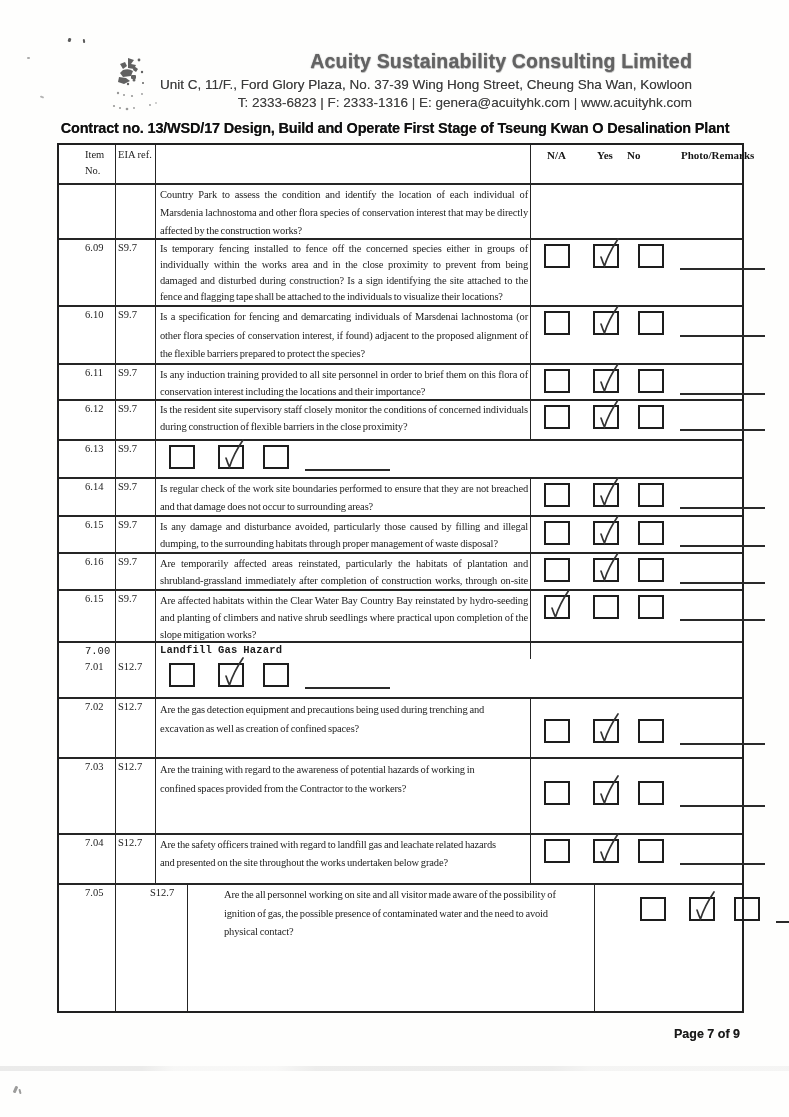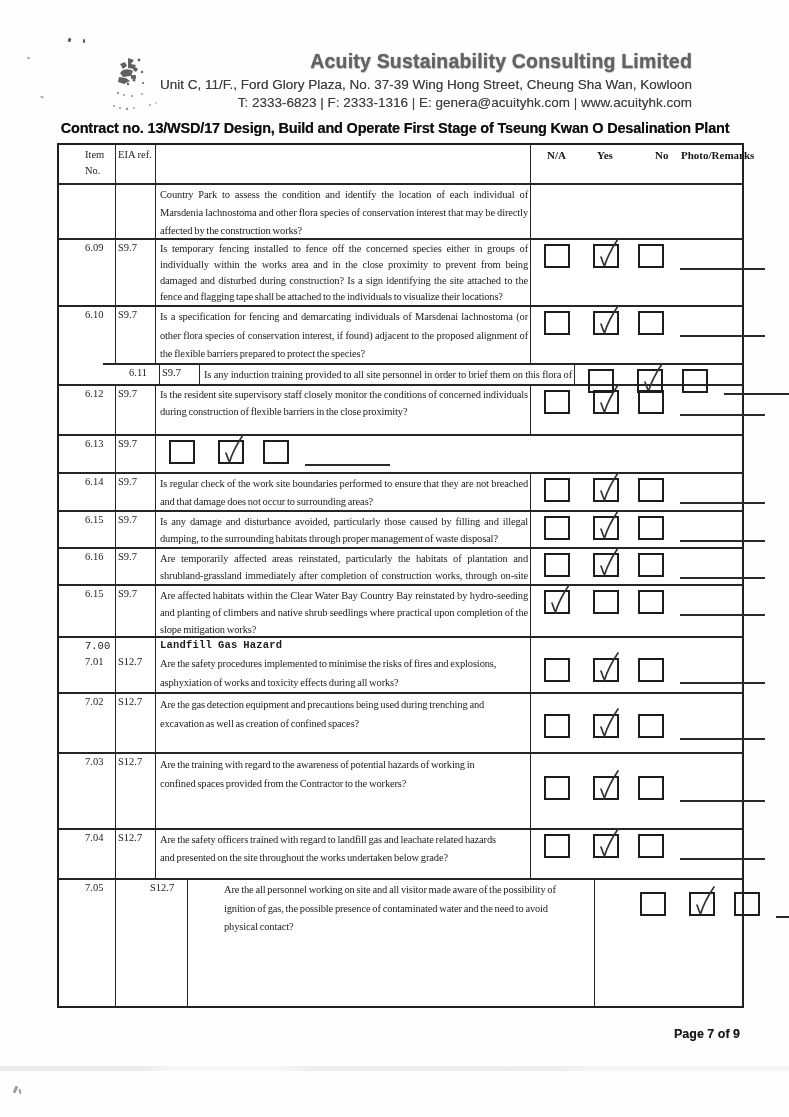--- a/index.html
+++ b/index.html
@@ -113,21 +113,21 @@
         <div class="h-item">Item</div>
         <div class="h-item">No.</div>
       </div>
       <div class="c-eia">
         <div class="h-eia">EIA ref.</div>
       </div>
       <div class="c-q"></div>
       <div class="c-checks">
         <span class="hlbl" style="left:16px;">N/A</span>
         <span class="hlbl" style="left:66px;">Yes</span>
-        <span class="hlbl" style="left:124px;">No</span>
+        <span class="hlbl" style="left:96px;">No</span>
         <span class="hlbl" style="left:150px;">Photo/Remarks</span>
       </div>
     </div>
 
   <div class="trow" style="height: 55px;">
         <div class="c-item"></div>
         <div class="c-eia"></div>
         <div class="c-q just" style="line-height: 18px;">Country Park to assess the condition and identify the location of each individual of Marsdenia lachnostoma and other flora species of conservation interest that may be directly affected by the construction works?</div>
         <div class="c-checks"></div>
       </div>
@@ -154,36 +154,36 @@
           <span class="cb" style="left: 13px; top: 4px;"></span>
           <span class="cb" style="left: 62px; top: 4px;">
             <svg width="30" height="36" viewBox="0 0 30 36">
               <path d="M8 22 Q10 28 11.5 31 Q15.5 18 25 4" fill="none" stroke="#333" stroke-width="1.7" stroke-linecap="round"></path>
             </svg>
           </span>
           <span class="cb" style="left: 107px; top: 4px;"></span>
           <span class="blank-line" style="left: 149px; top: 28px;"></span>
         </div>
       </div>
-      <div class="trow" style="height: 21px; margin-left: 44px;">
+      <div class="trow" style="height: 36px;">
         <div class="c-item">6.11</div>
         <div class="c-eia">S9.7</div>
         <div class="c-q just" style="line-height: 17px;">Is any induction training provided to all site personnel in order to brief them on this flora of conservation interest including the locations and their importance?</div>
         <div class="c-checks">
           <span class="cb" style="left: 13px; top: 4px;"></span>
           <span class="cb" style="left: 62px; top: 4px;">
             <svg width="30" height="36" viewBox="0 0 30 36">
               <path d="M8 22 Q10 28 11.5 31 Q15.5 18 25 4" fill="none" stroke="#333" stroke-width="1.7" stroke-linecap="round"></path>
             </svg>
           </span>
           <span class="cb" style="left: 107px; top: 4px;"></span>
           <span class="blank-line" style="left: 149px; top: 28px;"></span>
         </div>
       </div>
-      <div class="trow" style="height: 50px;">
+      <div class="trow" style="height: 40px;">
         <div class="c-item">6.12</div>
         <div class="c-eia">S9.7</div>
         <div class="c-q just" style="line-height: 16.5px;">Is the resident site supervisory staff closely monitor the conditions of concerned individuals during construction of flexible barriers in the close  proximity?</div>
         <div class="c-checks">
           <span class="cb" style="left: 13px; top: 4px;"></span>
           <span class="cb" style="left: 62px; top: 4px;">
             <svg width="30" height="36" viewBox="0 0 30 36">
               <path d="M8 22 Q10 28 11.5 31 Q15.5 18 25 4" fill="none" stroke="#333" stroke-width="1.7" stroke-linecap="round"></path>
             </svg>
           </span>
@@ -267,21 +267,20 @@
       </div>
       <div class="trow" style="height: 18px; font-family: Liberation Mono, monospace;">
         <div class="c-item">7.00</div>
         <div class="c-eia"></div>
         <div class="c-q sec">Landfill Gas Hazard</div>
         <div class="c-checks"></div>
       </div>
       <div class="trow no-top" style="height: 38px;">
         <div class="c-item">7.01</div>
         <div class="c-eia">S12.7</div>
-        <div class="c-q" style="line-height: 18.5px; padding-right: 23px;">Are the safety procedures implemented to minimise the risks of fires and explosions, asphyxiation of works and toxicity effects during all works?</div>
         <div class="c-checks">
           <span class="cb" style="left: 13px; top: 4px;"></span>
           <span class="cb" style="left: 62px; top: 4px;">
             <svg width="30" height="36" viewBox="0 0 30 36">
               <path d="M8 22 Q10 28 11.5 31 Q15.5 18 25 4" fill="none" stroke="#333" stroke-width="1.7" stroke-linecap="round"></path>
             </svg>
           </span>
           <span class="cb" style="left: 107px; top: 4px;"></span>
           <span class="blank-line" style="left: 149px; top: 28px;"></span>
         </div>

